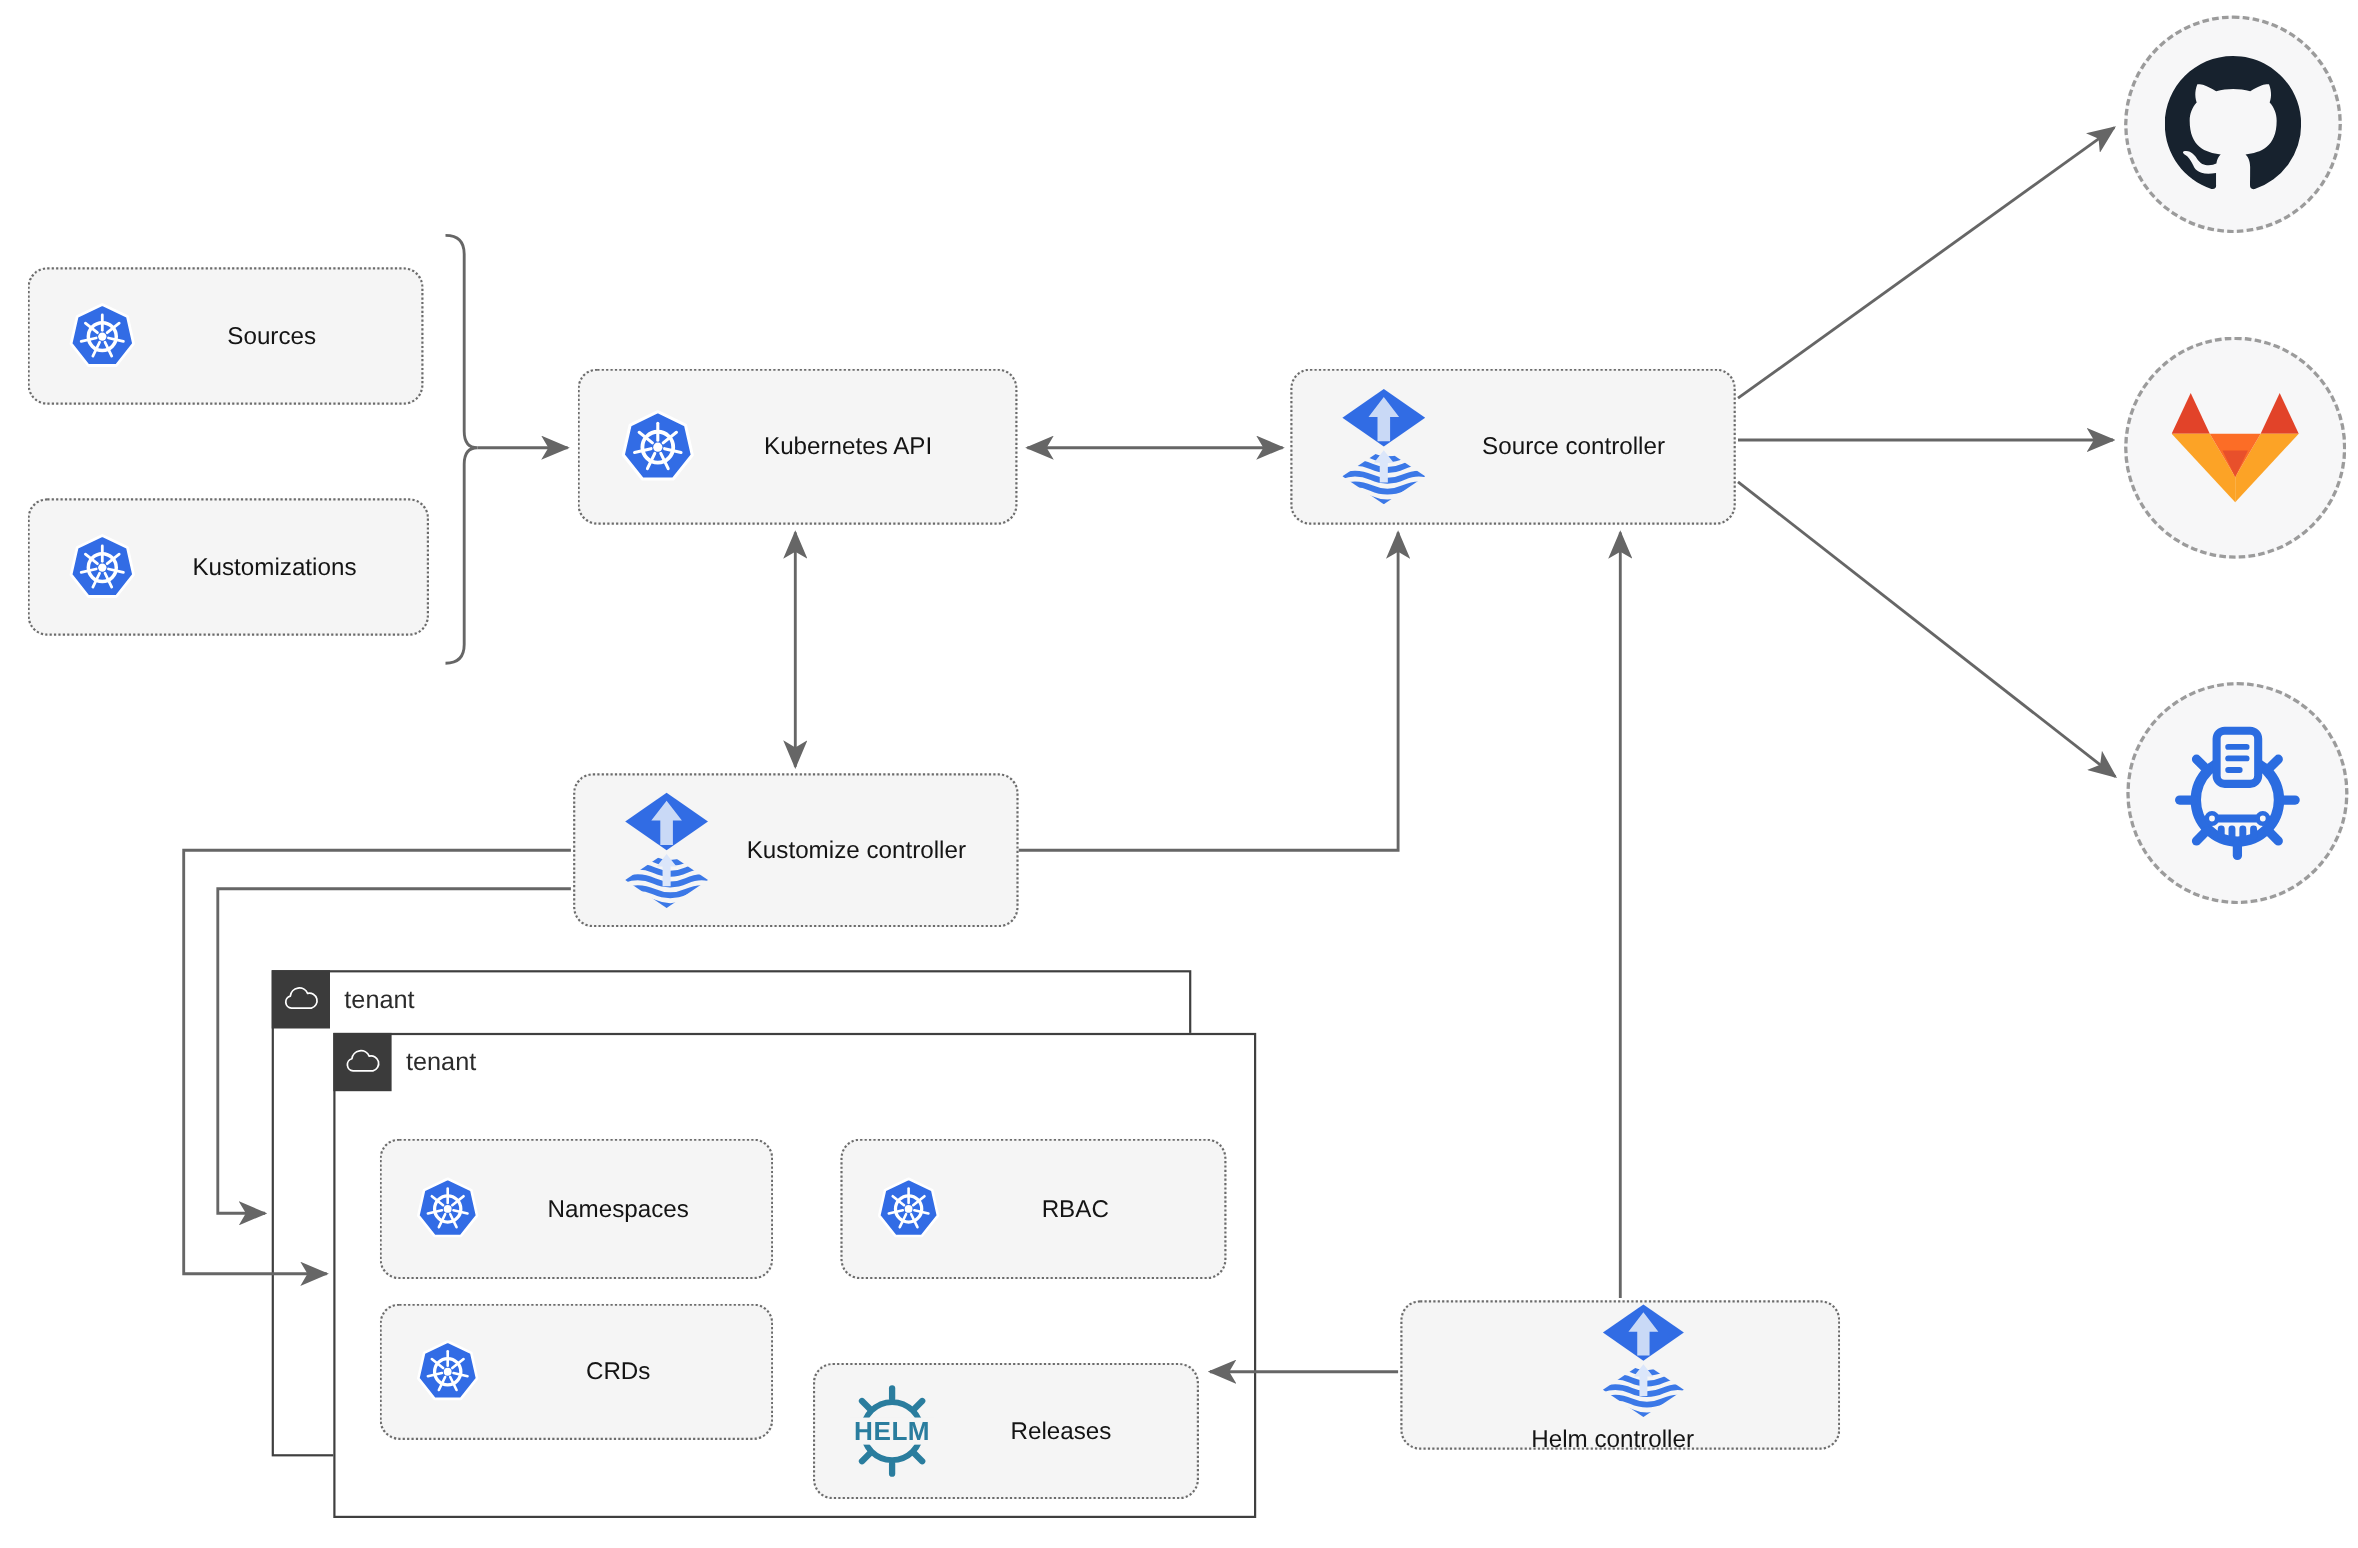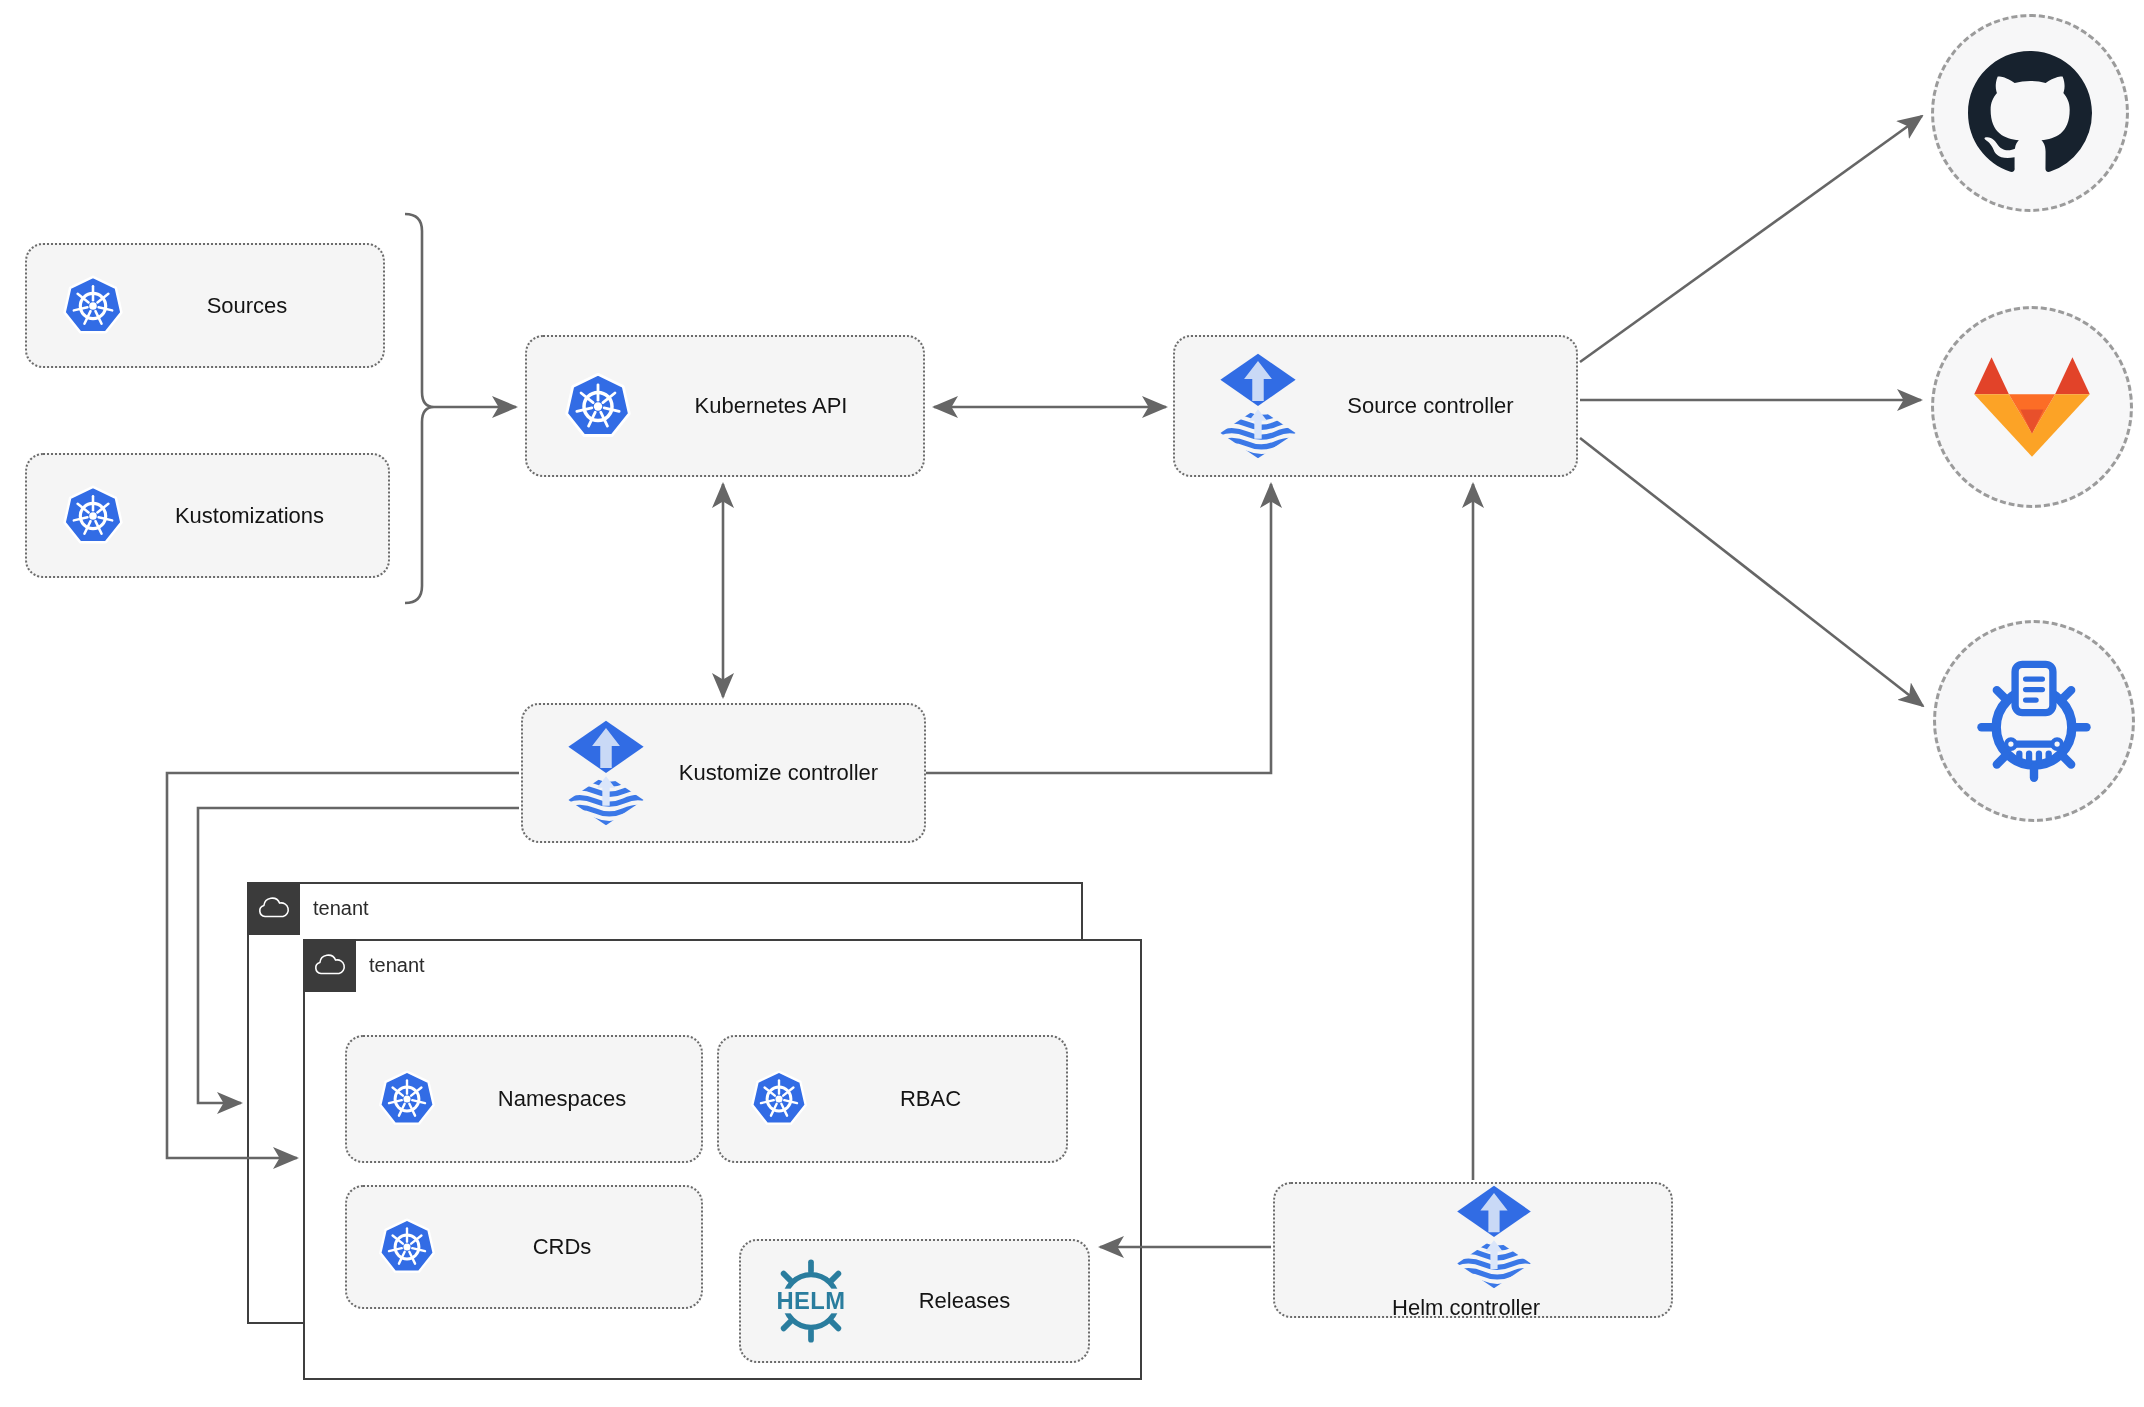--- a/index.html
+++ b/index.html
@@ -27,21 +27,21 @@
   .tenant{
     position:absolute;box-sizing:border-box;z-index:1;
     background:#ffffff;border:2px solid #3f3f3f;
   }
   .tenant-tab{
     position:absolute;top:-2px;left:-2px;width:53px;height:53px;background:#3b3b3b;
     display:flex;align-items:center;justify-content:center;
   }
   .tenant-lbl{
     position:absolute;top:-2px;left:64px;height:53px;line-height:53px;
-    font-size:20px;color:#2b2b2b;
+    font-size:23px;color:#2b2b2b;
   }
 
   
   .endpoint{
     position:absolute;box-sizing:border-box;z-index:3;border-radius:50%;
     background:#f7f7f8;border:3px dashed #9b9b9b;
     display:flex;align-items:center;justify-content:center;
   }
   .defs-holder{position:absolute;width:0;height:0;overflow:hidden;}
 </style>
@@ -252,21 +252,21 @@
 
 <div class="node" style="left:345px;top:1035px;width:358px;height:128px;align-items:center;">
   <span class="icon" style="margin-left:30px;">
     <svg width="60" height="62">
         <use href="#sym-k8s"></use>
       </svg>
     </span>
   <span class="lbl">Namespaces</span>
 </div>
 
-<div class="node" style="left:717px;top:1035px;width:351px;height:128px;">
+<div class="node" style="left:764px;top:1035px;width:351px;height:128px;">
   <span class="icon" style="margin-left:30px;">
     <svg width="60" height="62">
         <use href="#sym-k8s"></use>
       </svg>
     </span>
   <span class="lbl">RBAC</span>
 </div>
 
 <div class="node" style="left:345px;top:1185px;width:358px;height:124px;">
   <span class="icon" style="margin-left:30px;">

